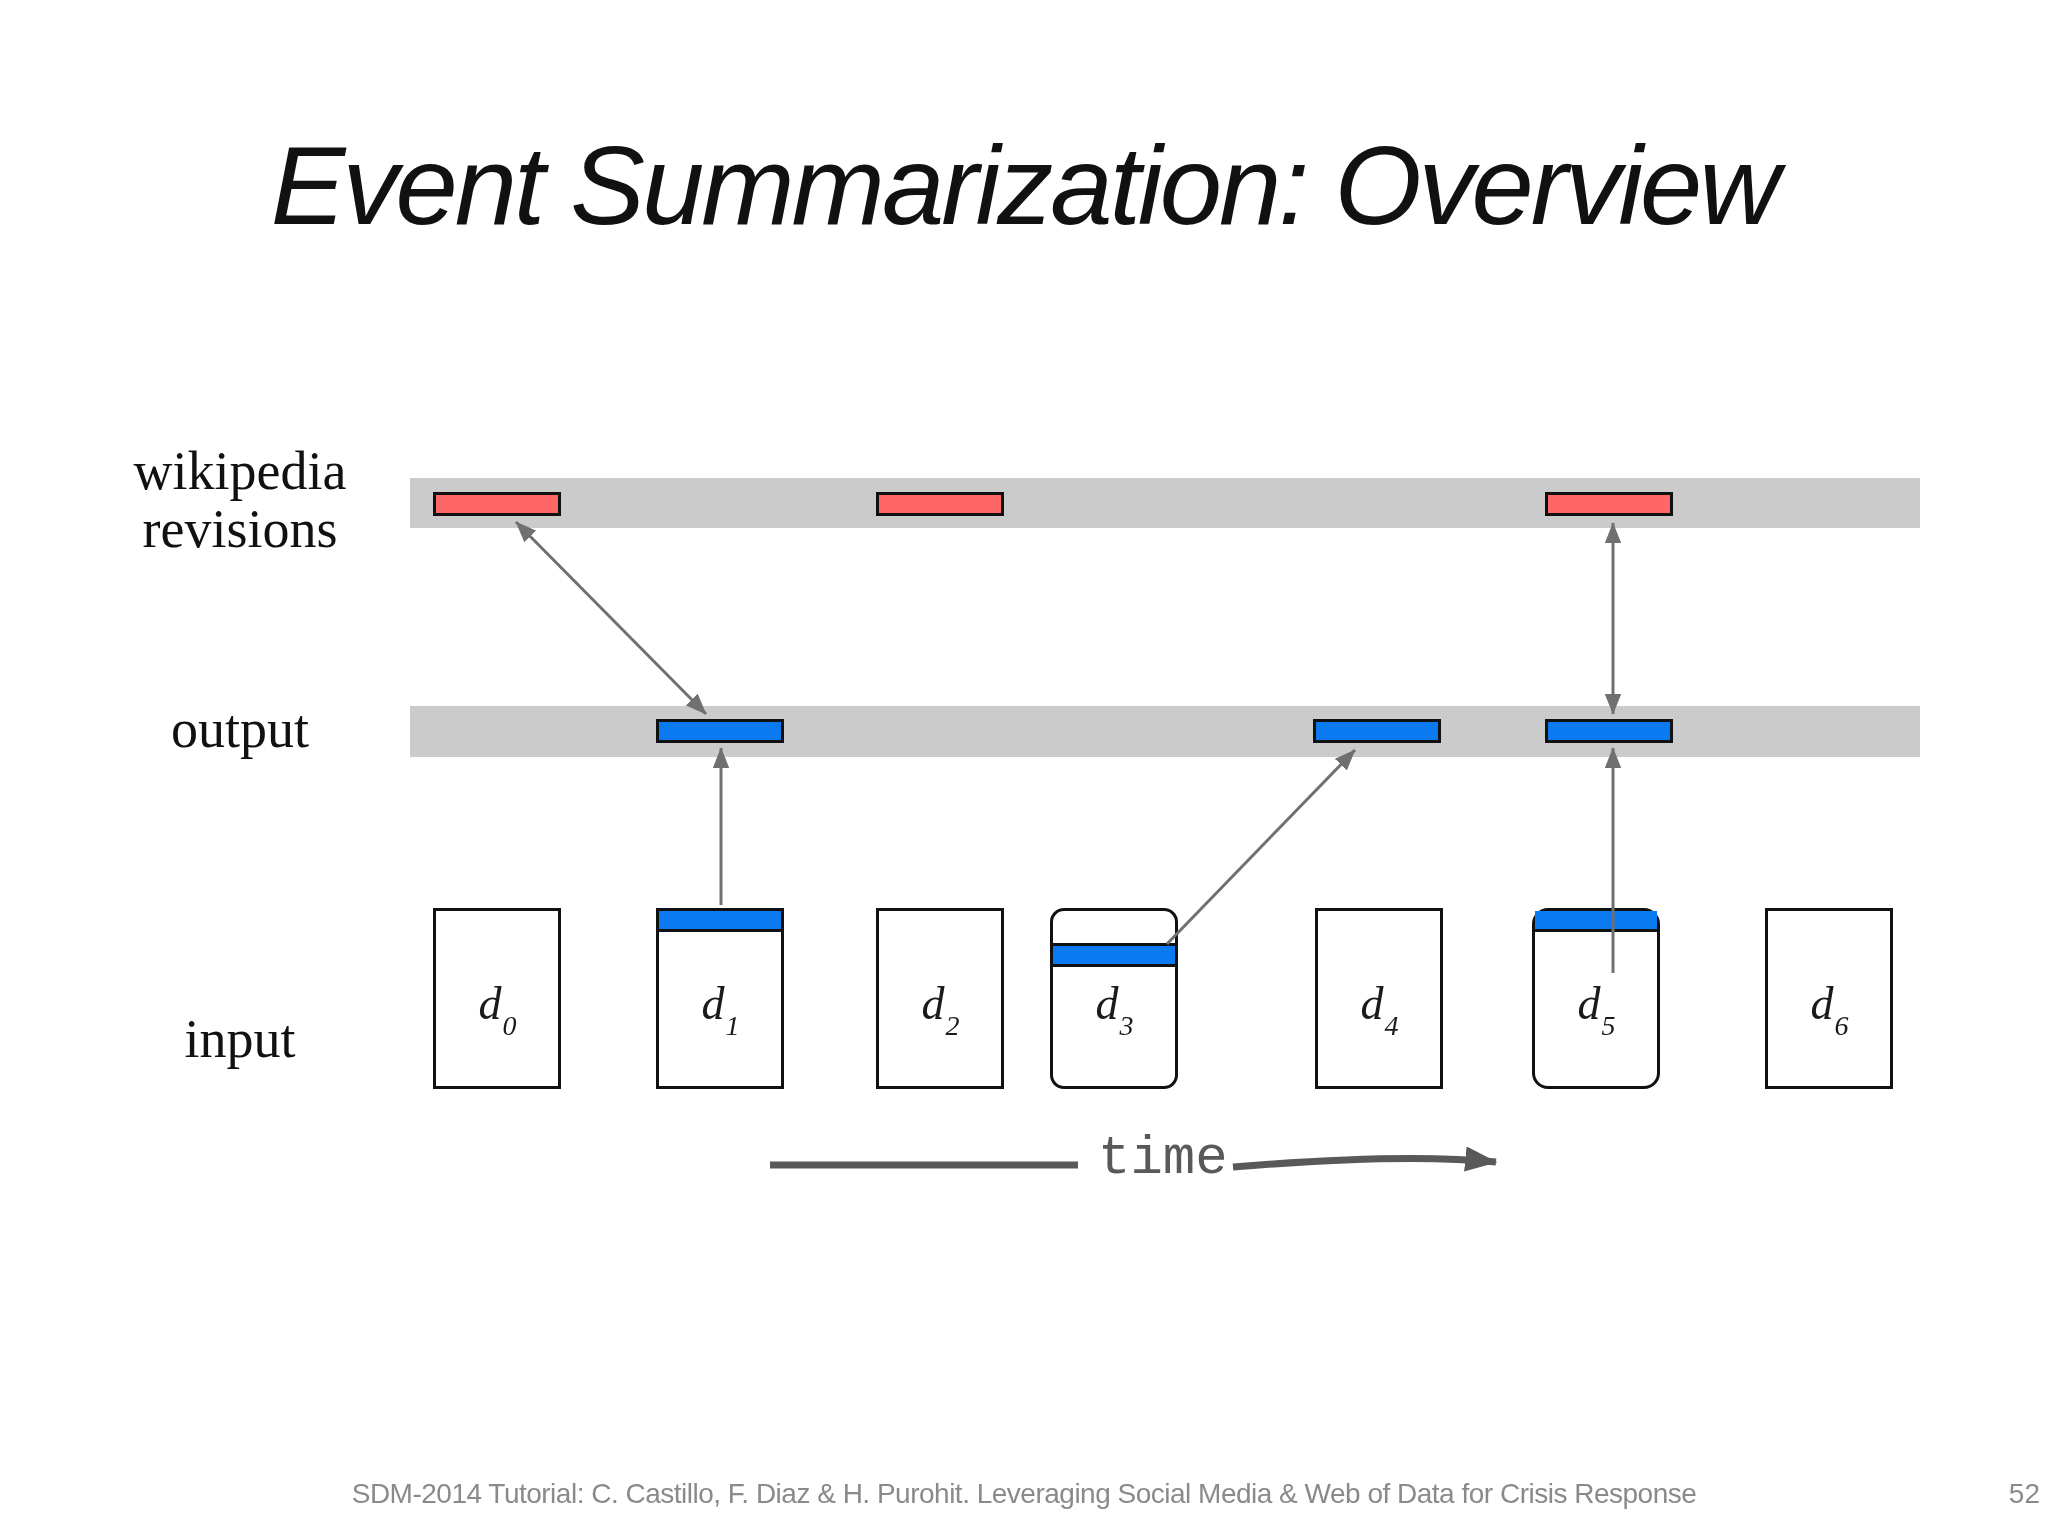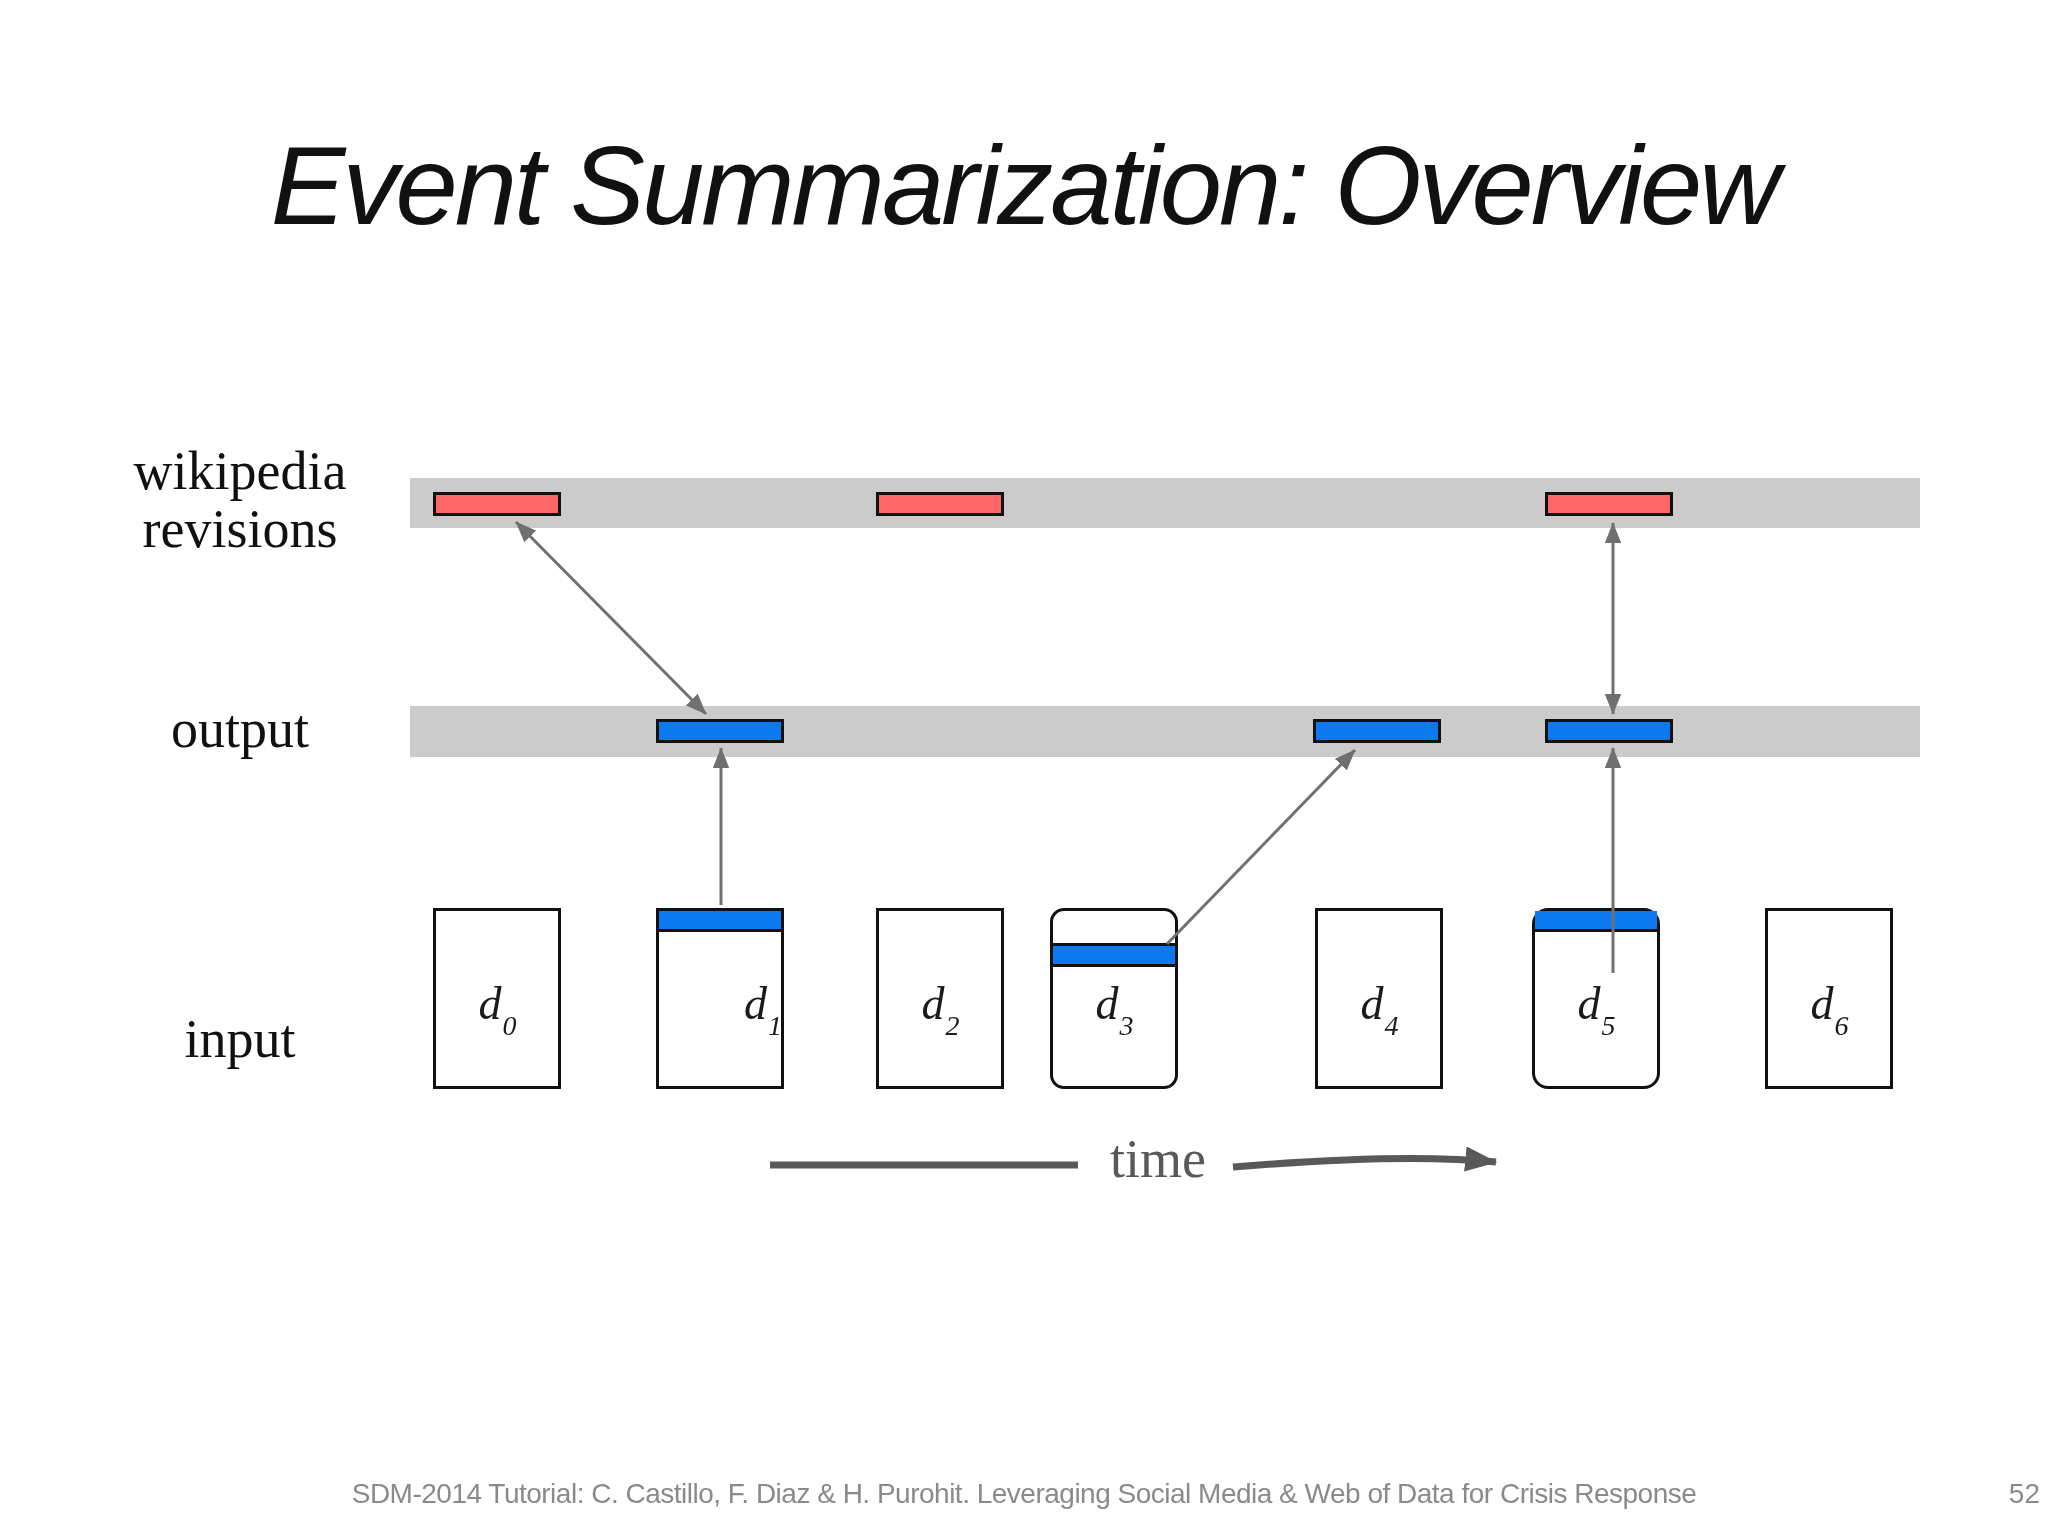--- a/index.html
+++ b/index.html
@@ -31,39 +31,39 @@
   .bar-red{background:var(--c-red,#ff6666);top:492px;}
   .bar-blue{background:var(--c-blue,#0b7af0);top:719px;}
   .rb0{left:433px;} .rb1{left:876px;} .rb2{left:1545px;}
   .ob0{left:656px;} .ob1{left:1313px;} .ob2{left:1545px;}
   
   .doc{
     position:absolute;top:908px;width:128px;height:181px;box-sizing:border-box;
     background:#fff;border:3px solid #111;
     display:flex;align-items:center;justify-content:center;
   }
-  .d0{left:433px;} .d1{left:656px;justify-content:flex-end;} .d2{left:876px;} .d3{left:1050px;border-radius:14px;}
+  .d0{left:433px;} .d1{left:656px;} .d2{left:876px;} .d3{left:1050px;border-radius:14px;}
   .d4{left:1315px;} .d5{left:1532px;border-radius:16px;} .d6{left:1765px;}
   .doc .strip{
     position:absolute;left:0;right:0;background:var(--c-blue,#0b7af0);
     box-sizing:border-box;
   }
   .strip-top{top:0;height:21px;border-bottom:3px solid #111;}
   .strip-mid{top:32px;height:24px;border-top:3px solid #111;border-bottom:3px solid #111;}
   .doclabel{
     font-family:"Liberation Serif","DejaVu Serif",serif;font-style:italic;
     font-size:46px;color:#1a1a1a;margin-top:10px;
   }
   .doclabel sub{font-size:28px;line-height:0;position:relative;top:6px;left:1px;}
   
   svg.overlay{position:absolute;left:0;top:0;width:2048px;height:1536px;pointer-events:none;}
   
   .timelabel{
     position:absolute;left:1098px;top:1128px;width:120px;text-align:center;
-    font-family:Liberation Serif, serif;
+    font-family:Liberation Mono, monospace;
     font-size:54px;color:var(--c-time,#595959);
   }
   
   .footer{
     position:absolute;top:1480px;left:0;width:100%;text-align:center;
     font-size:28px;letter-spacing:-0.5px;color:var(--c-footer,#8a8a8a);
     font-family:"Liberation Sans",sans-serif;line-height:1;
   }
   .pagenum{
     position:absolute;top:1480px;right:8px;

